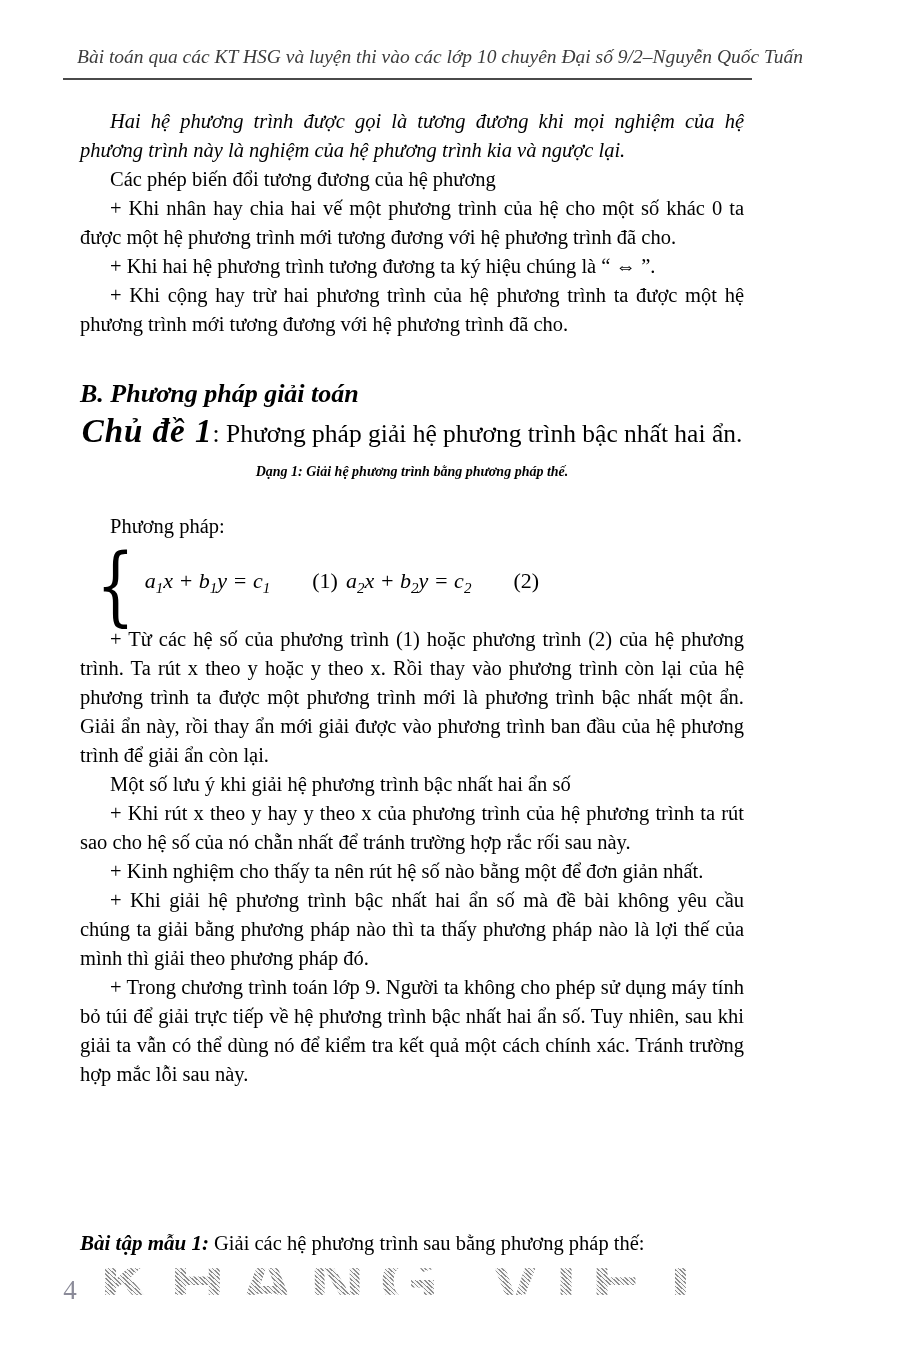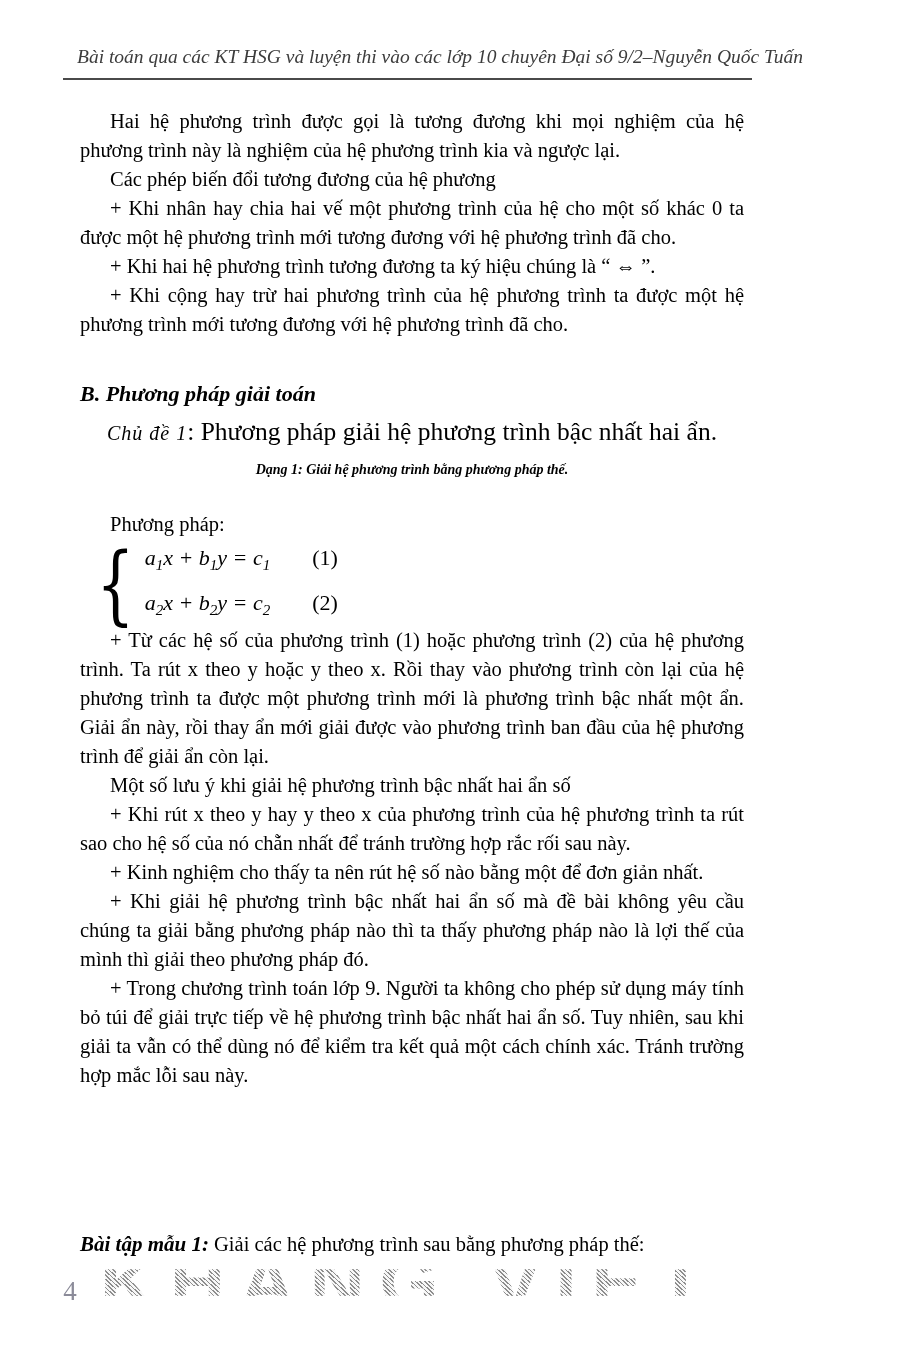--- a/index.html
+++ b/index.html
@@ -27,37 +27,37 @@
     font-size: 19.5px;
     color: #3c3c3c;
     text-align: center;
     white-space: nowrap;
   }
 
   p.body-par {
     text-align: justify;
     text-indent: 30px;
   }
-  p.first-par { margin-top: 27px; }
+  p.first-par { margin-top: 27px; font-style: italic; }
 
   .section-b {
     margin-top: 40px;
     font-weight: bold;
     font-style: italic;
-    font-size: 22px;
+    font-size: 26px;
   }
   .chu-de {
     margin-top: 9px;
     text-align: center;
     white-space: nowrap;
   }
   .chu-de .script-label {
-    font-weight: normal;
-    font-style: italic;
-    font-size: 20px;
+    font-weight: bold;
+    font-style: italic;
+    font-size: 33px;
     letter-spacing: 1px;
   }
   .chu-de .chu-de-rest {
     font-size: 25.5px;
   }
   .dang-heading {
     margin-top: 7px;
     text-align: center;
     font-weight: bold;
     font-style: italic;
@@ -76,21 +76,21 @@
   .system-intro { text-indent: 30px; white-space: nowrap; }
   .brace {
     font-family: "DejaVu Serif", serif;
     font-size: 86px;
     font-weight: 400;
     line-height: 80px;
     transform: scaleX(0.7);
     margin: 0 2px 0 8px;
     color: #000;
   }
-  .system-lines { display: flex; flex-direction: column; gap: 8px; }
+  .system-lines { display: flex; flex-direction: row; gap: 8px; }
   .sys-line { display: flex; align-items: baseline; }
   .math-expr {
     font-style: italic;
     font-size: 22px;
     white-space: nowrap;
   }
   .math-expr sub { font-size: 15px; font-style: italic; }
   .eq-num {
     margin-left: 42px;
     font-size: 22px;

